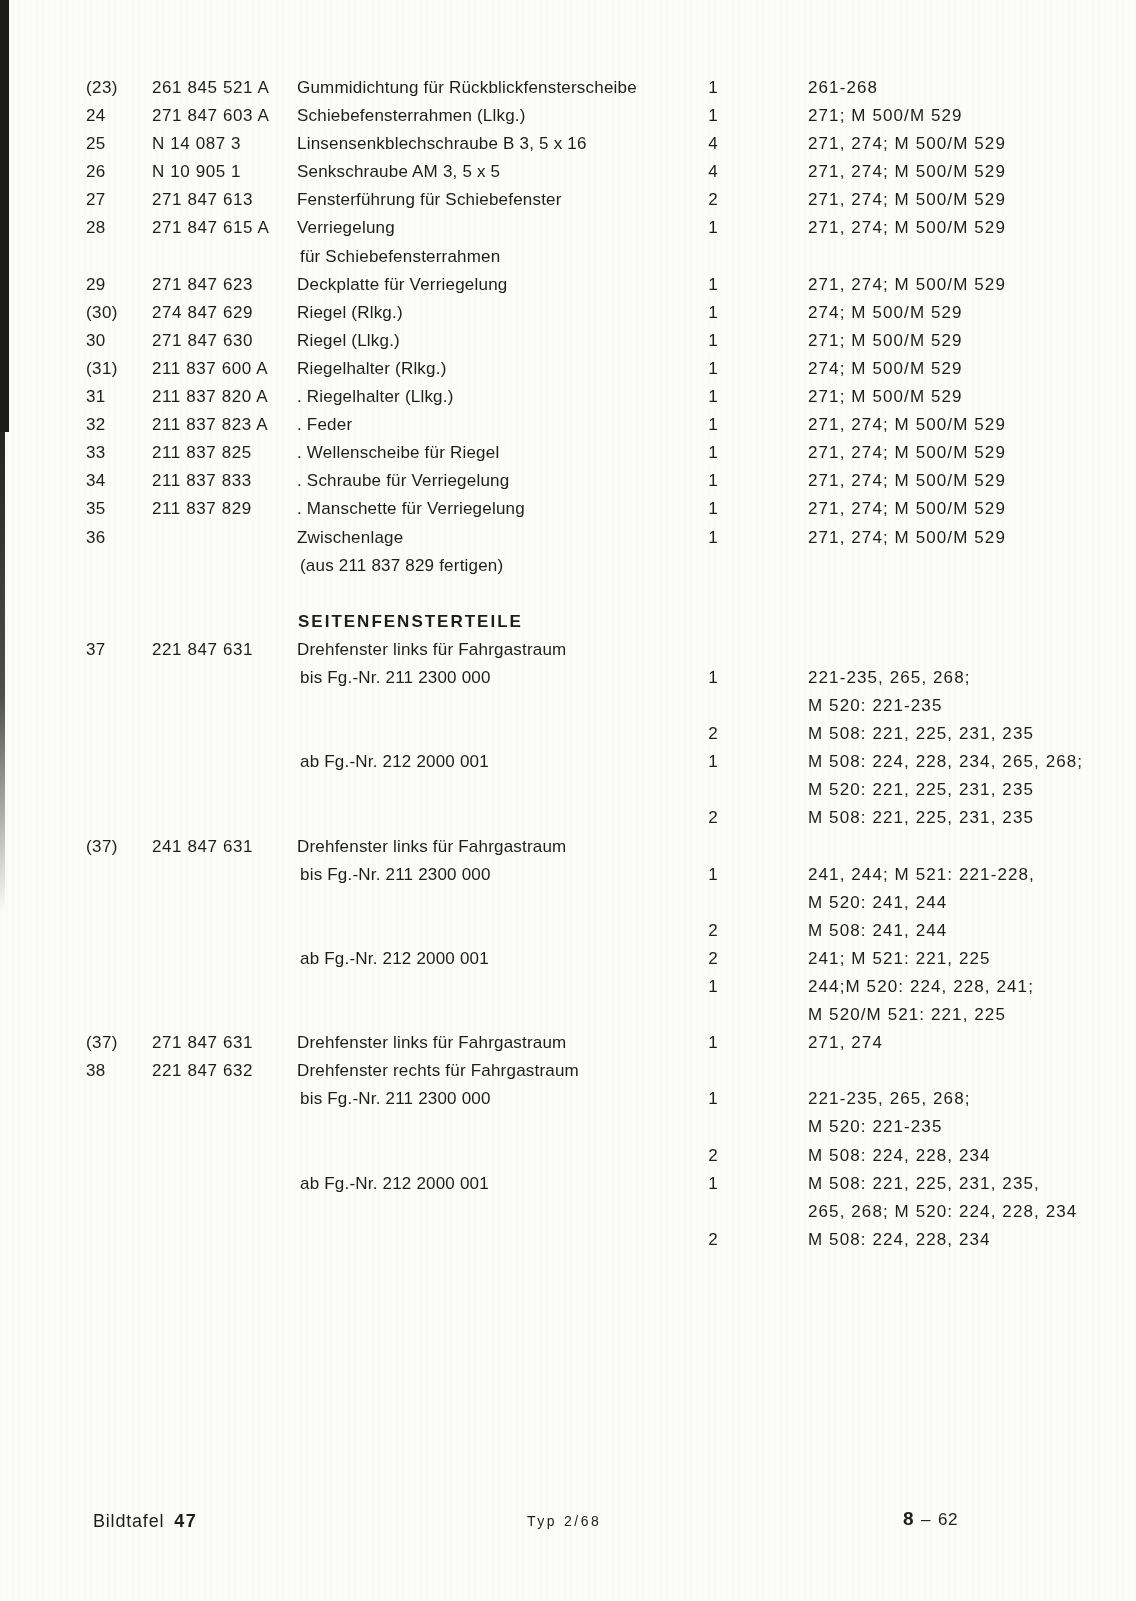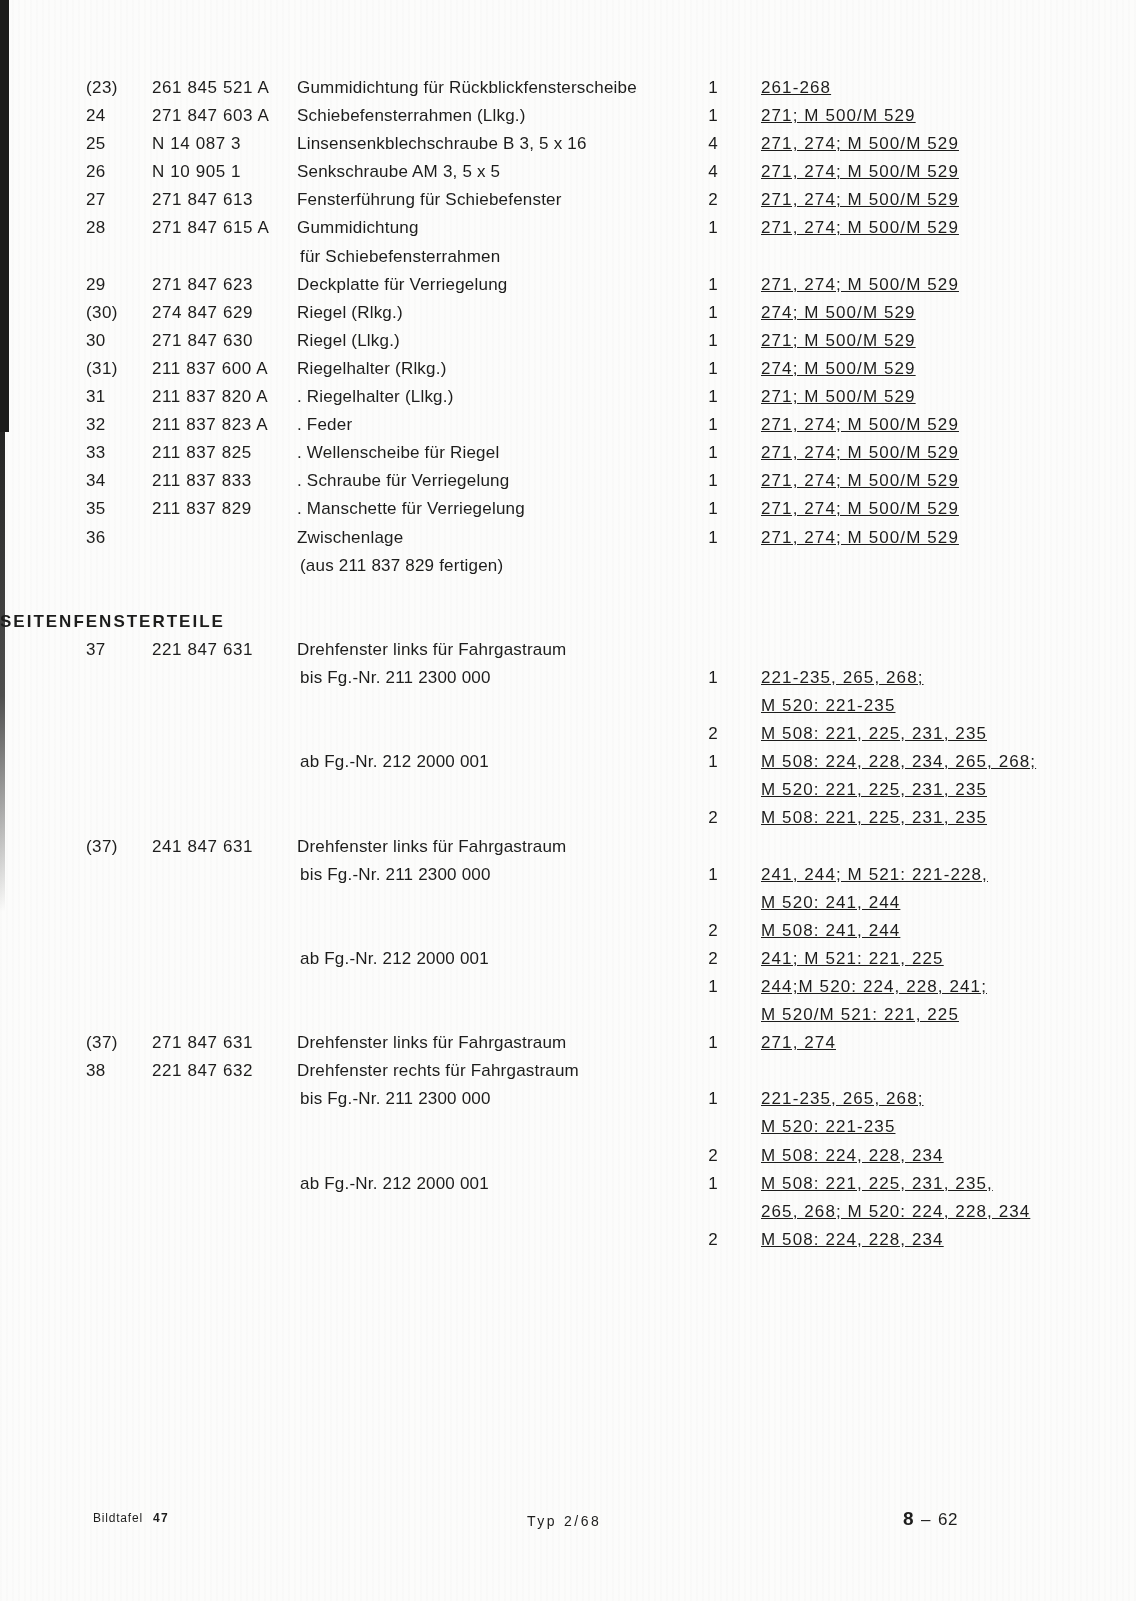--- a/index.html
+++ b/index.html
@@ -16,27 +16,27 @@
   .edge-tail { position:absolute; left:0; top:432px; width:5px; height:480px;
     background:linear-gradient(to bottom, #242423, rgba(36,36,35,0.8) 55%, rgba(36,36,35,0)); }
   .table-body { position:absolute; top:74px; left:0; right:0; }
   .line { position:relative; height:28.1px; line-height:28.1px; }
   .c { position:absolute; top:0; white-space:nowrap; }
   .c.item   { left:86px;  letter-spacing:0.4px;text-align:center; }
   .c.part   { left:152px; letter-spacing:0.6px; }
   .c.desc   { left:297px; letter-spacing:0.2px; }
   .c.desc.indent { left:300px; }
   .c.qty    { left:700px; width:26px; text-align:center; }
-  .c.models { left:761px; letter-spacing:1.1px;text-decoration:underline; }
+  .c.models { left:808px; letter-spacing:1.1px; }
   .section-heading {
     height:28.1px; line-height:28.1px; margin-top:28.1px;
-    font-weight:bold; font-size:17px; letter-spacing:2px;
+    padding-left:298px; font-weight:bold; font-size:17px; letter-spacing:2px;
   }
   .footer { position:absolute; left:0; right:0; top:1505px; height:32px; }
-  .f-left  { position:absolute; left:93px;  top:6px; font-size:12px; letter-spacing:0.8px; }
+  .f-left  { position:absolute; left:93px;  top:6px; font-size:18px; letter-spacing:0.8px; }
   .f-left .num { font-weight:bold; margin-left:10px; letter-spacing:1.5px; }
   .f-center{ position:absolute; left:527px; top:8px; font-size:14px; letter-spacing:2.5px; }
   .f-center .val { margin-left:7px; }
   .f-right { position:absolute; left:903px; top:3px; font-size:17px; letter-spacing:0.5px; }
   .f-right .grp { font-weight:bold; font-size:19px; }
   .f-right .sep { margin:0 7px; }
 </style>
 </head>
 <body>
 
@@ -76,21 +76,21 @@
       <div class="line">
         <span class="c item">27</span>
         <span class="c part">271 847 613</span>
         <span class="c desc">Fensterführung für Schiebefenster</span>
         <span class="c qty">2</span>
         <span class="c models">271, 274; M 500/M 529</span>
       </div>
       <div class="line">
         <span class="c item">28</span>
         <span class="c part">271 847 615 A</span>
-        <span class="c desc">Gummidichtung</span>
+        <span class="c desc">Verriegelung</span>
         <span class="c qty">1</span>
         <span class="c models">271, 274; M 500/M 529</span>
       </div>
       <div class="line">
         <span class="c desc indent">für Schiebefensterrahmen</span>
       </div>
       <div class="line">
         <span class="c item">29</span>
         <span class="c part">271 847 623</span>
         <span class="c desc">Deckplatte für Verriegelung</span>

